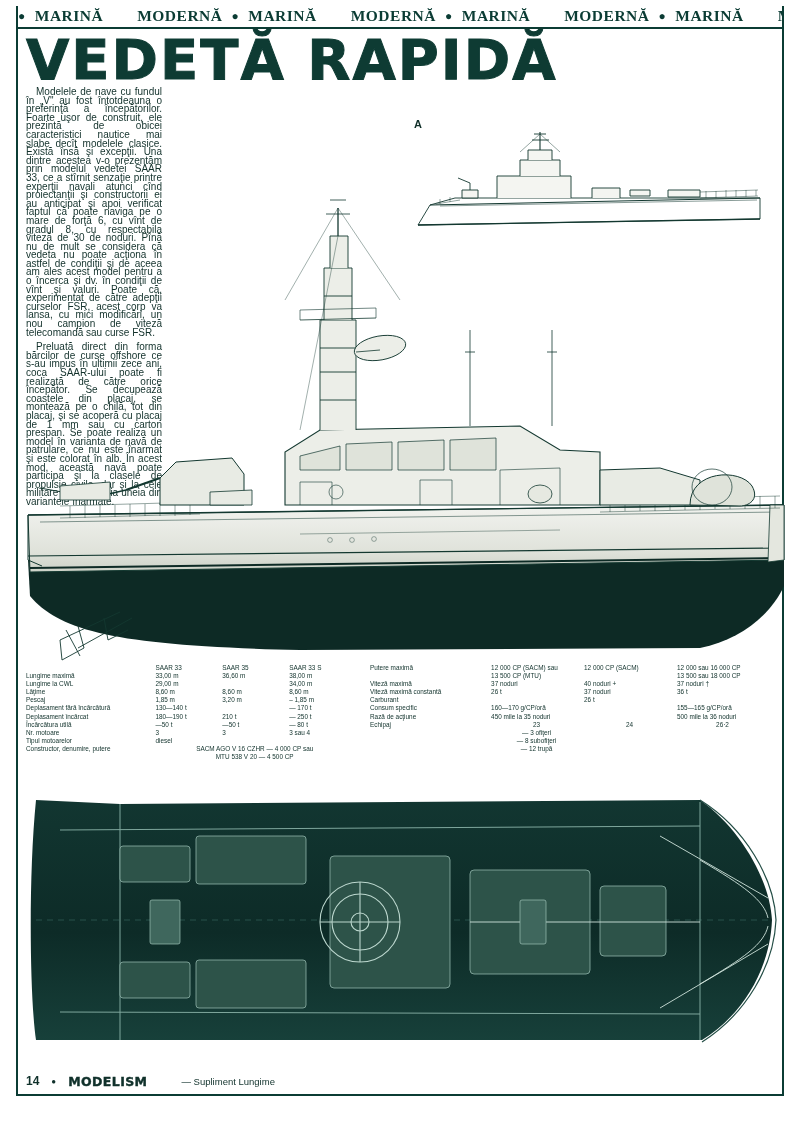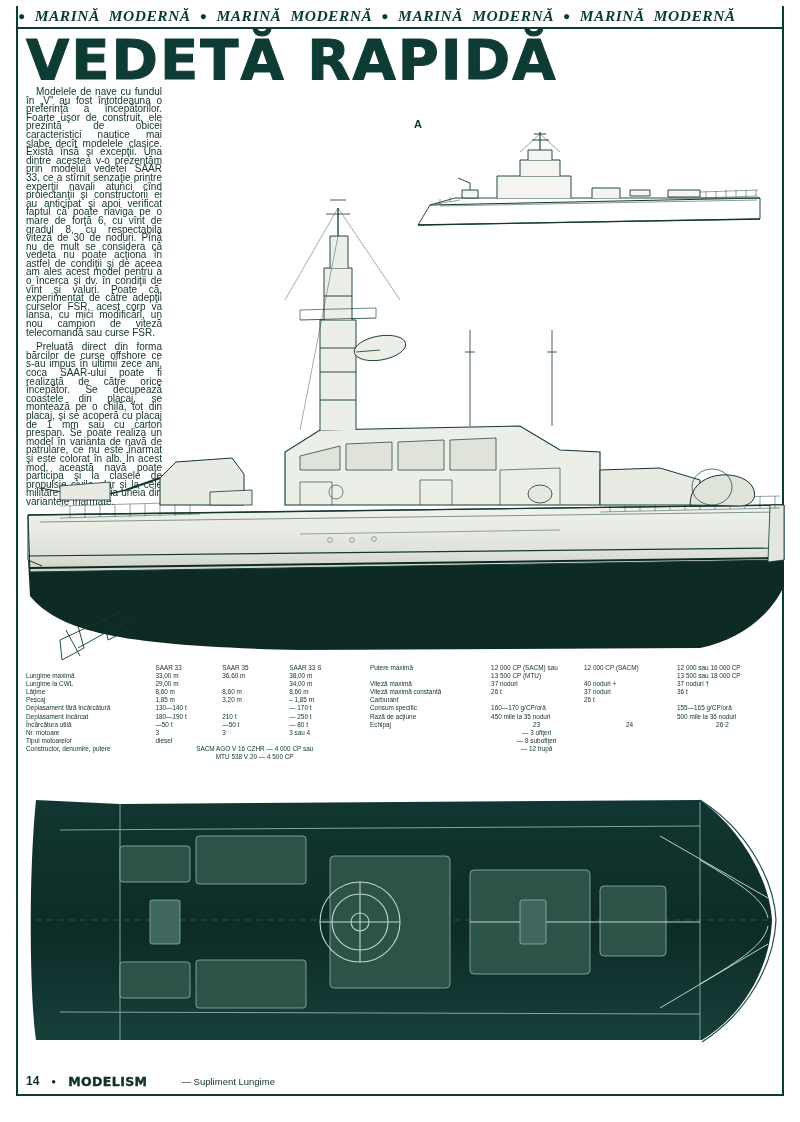--- a/index.html
+++ b/index.html
@@ -15,22 +15,22 @@
 
   
   .banner{
     position:absolute;left:18px;top:6px;width:764px;height:20px;
     display:flex;align-items:center;gap:9px;
     font-family:"Liberation Serif", serif;
     font-weight:bold;font-size:15.5px;letter-spacing:0.5px;
     color:#0b3c34;white-space:nowrap;overflow:hidden;
   }
   .banner .dot{font-size:12px;line-height:1;color:#0b3c34;}
-  .banner .word{font-family:"Liberation Serif", serif;font-style:italic;}
-  .banner .word.mod{font-weight:bold;}
+  .banner .word{font-family:"Liberation Serif", serif;}
+  .banner .word.mod{font-weight:bold;margin-left:25px;}
   .banner-rule{
     position:absolute;left:18px;top:27px;width:764px;height:2px;background:#0b3c34;
   }
   .frame-l{position:absolute;left:16px;top:6px;width:2px;height:1090px;background:#0b3c34;}
   .frame-r{position:absolute;left:782px;top:6px;width:2px;height:1090px;background:#0b3c34;}
   .frame-b{position:absolute;left:16px;top:1094px;width:768px;height:2px;background:#0b3c34;}
 
   
   .title{
     position:absolute;left:26px;top:32px;

